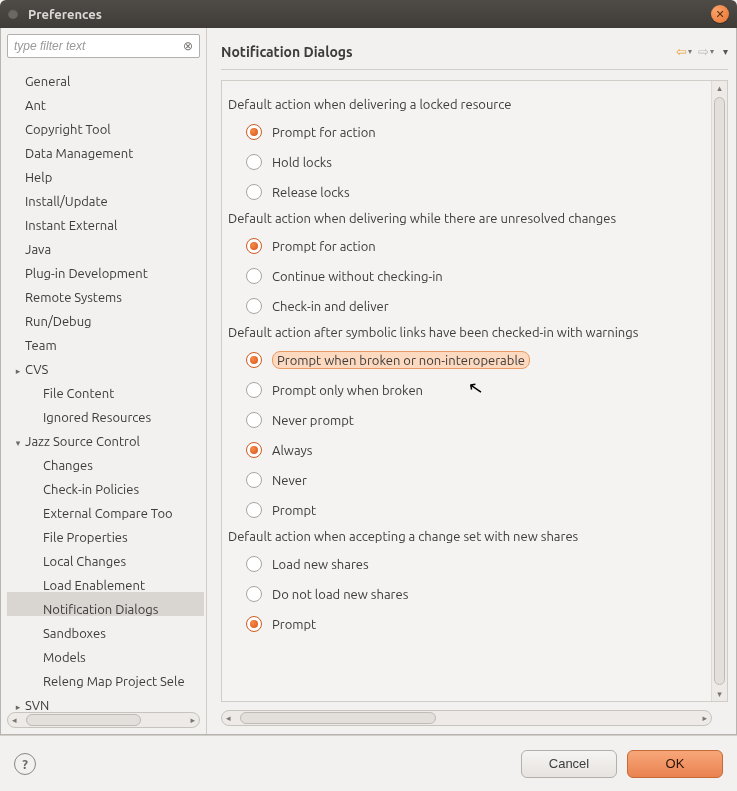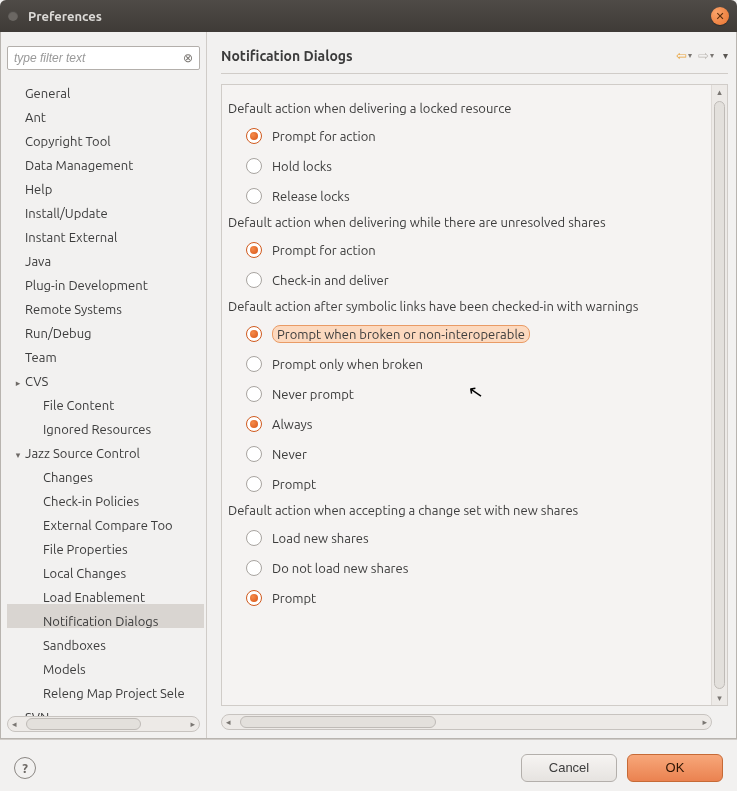--- a/index.html
+++ b/index.html
@@ -1,25 +1,25 @@
 <!DOCTYPE html>
 <html><head>
 <meta charset="utf-8">
 <style>
   * { box-sizing: border-box; margin: 0; padding: 0; }
   body { font-family: "Ubuntu", "Segoe UI", sans-serif; font-size: 13px; color: #3c3c3c; background: #f2f1f0; width: 737px; height: 791px; overflow: hidden; }
   
-  .titlebar { height: 20px; background: linear-gradient(#4f4b47, #3f3b37); display: flex; align-items: center; padding: 16px 8px; color: #dcdad7; border-top-left-radius: 6px; border-top-right-radius: 6px; }
+  .titlebar { height: 28px; background: linear-gradient(#4f4b47, #3f3b37); display: flex; align-items: center; padding: 4px 8px; color: #dcdad7; border-top-left-radius: 6px; border-top-right-radius: 6px; }
   .titlebar .dot { width: 10px; height: 10px; border-radius: 50%; background: #6b6763; margin-right: 10px; box-shadow: inset 0 1px 1px rgba(0,0,0,.3); }
   .titlebar .title { font-weight: bold; font-size: 13px; flex: 1; }
   .titlebar .close { width: 18px; height: 18px; border-radius: 50%; background: radial-gradient(circle at 30% 30%, #fba36a, #e8732f); display: flex; align-items: center; justify-content: center; color: #5a2d0b; font-size: 11px; box-shadow: 0 1px 1px rgba(0,0,0,.3); }
   
   .window-body { display: flex; height: 707px; background: #f2f1f0; border: 1px solid #b8b4af; border-top: none; }
   
-  .sidebar { width: 206px; border-right: 1px solid #d0ccc8; display: flex; flex-direction: column; padding: 14px 0 0 6px; }
+  .sidebar { width: 206px; border-right: 1px solid #d0ccc8; display: flex; flex-direction: column; padding: 6px 0 0 6px; }
   .filter-wrap { position: relative; margin: 0 6px 6px 0; }
   .filter-input { width: 100%; height: 24px; border: 1px solid #b3afab; border-radius: 2px; padding: 2px 22px 2px 6px; font-size: 12px; background: #fff; }
   .filter-input::placeholder { color: #999; font-style: italic; }
   .filter-clear { position: absolute; right: 4px; top: 4px; width: 16px; height: 16px; color: #7a7672; font-size: 12px; display:flex; align-items:center; justify-content:center; }
   
   .tree { flex: 1; overflow-y: auto; overflow-x: hidden; padding-right: 2px; }
   .tree-item { height: 24px; display: flex; align-items: flex-end; cursor: default; white-space: nowrap; padding-right: 4px; }
   .tree-item.selected { background: #d9d5d1; }
   .expander { width: 14px; display: inline-flex; justify-content: center; color: #6e6a66; font-size: 9px; }
   .tree-label { overflow: hidden; text-overflow: clip; }
@@ -219,24 +219,28 @@
             <span class="radio-label">Prompt for action</span>
           </div>
           <div class="radio-row">
             <span class="radio"></span>
             <span class="radio-label">Hold locks</span>
           </div>
           <div class="radio-row">
             <span class="radio"></span>
             <span class="radio-label">Release locks</span>
           </div>
-          <div class="group-label">Default action when delivering while there are unresolved shares</div>
+          <div class="group-label">Default action when delivering while there are unresolved changes</div>
           <div class="radio-row">
             <span class="radio checked"></span>
             <span class="radio-label">Prompt for action</span>
+          </div>
+          <div class="radio-row">
+            <span class="radio"></span>
+            <span class="radio-label">Continue without checking-in</span>
           </div>
           <div class="radio-row">
             <span class="radio"></span>
             <span class="radio-label">Check-in and deliver</span>
           </div>
           <div class="group-label">Default action after symbolic links have been checked-in with warnings</div>
           <div class="radio-row">
             <span class="radio checked"></span>
             <span class="radio-label highlighted">Prompt when broken or non-interoperable</span>
           </div>

